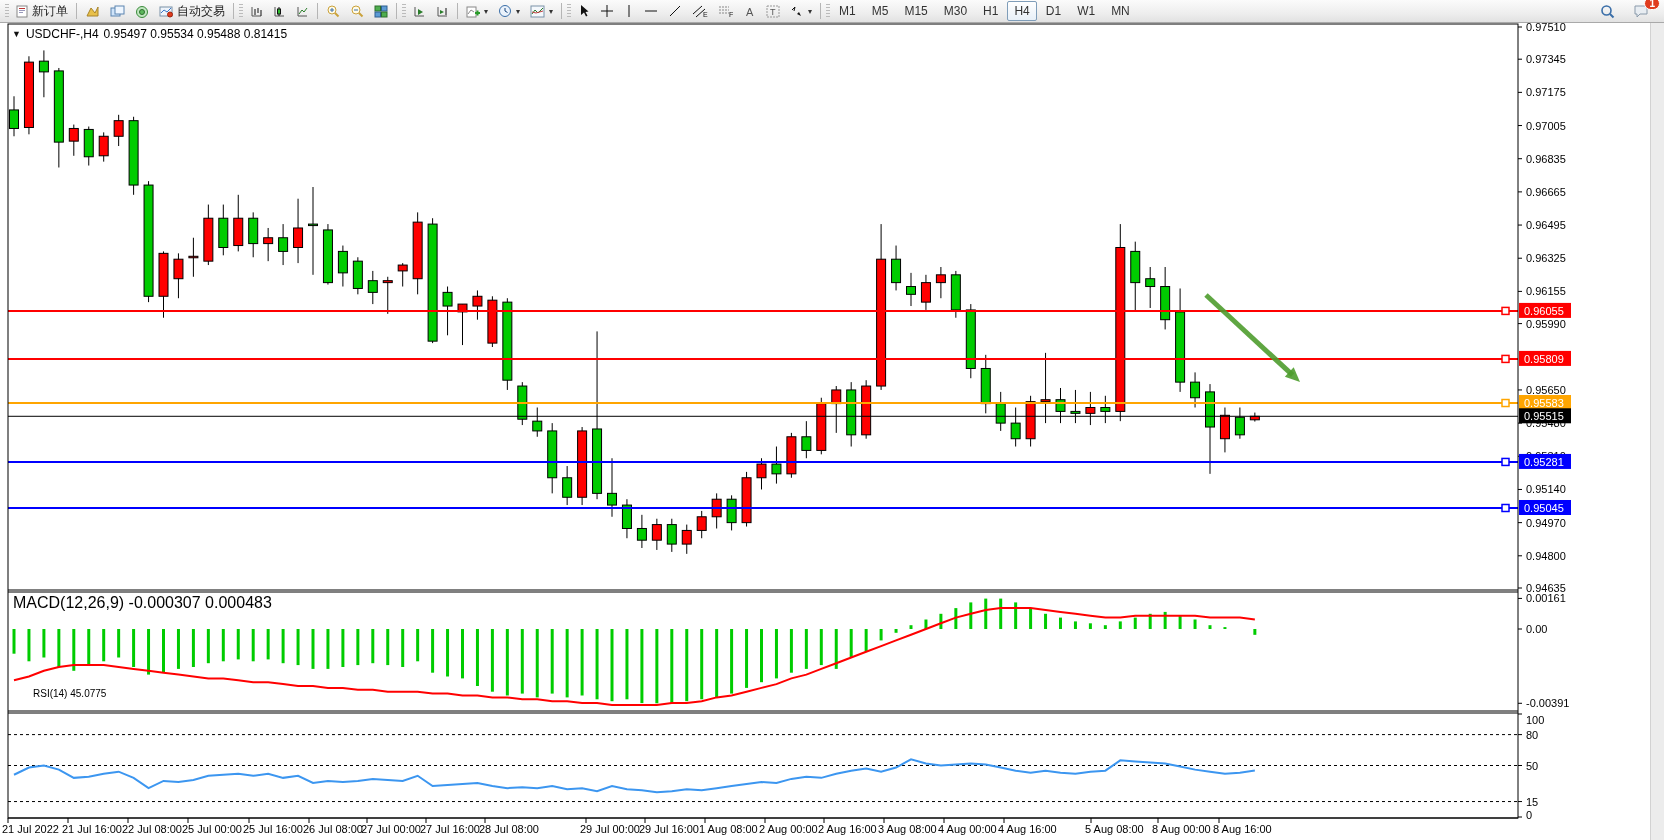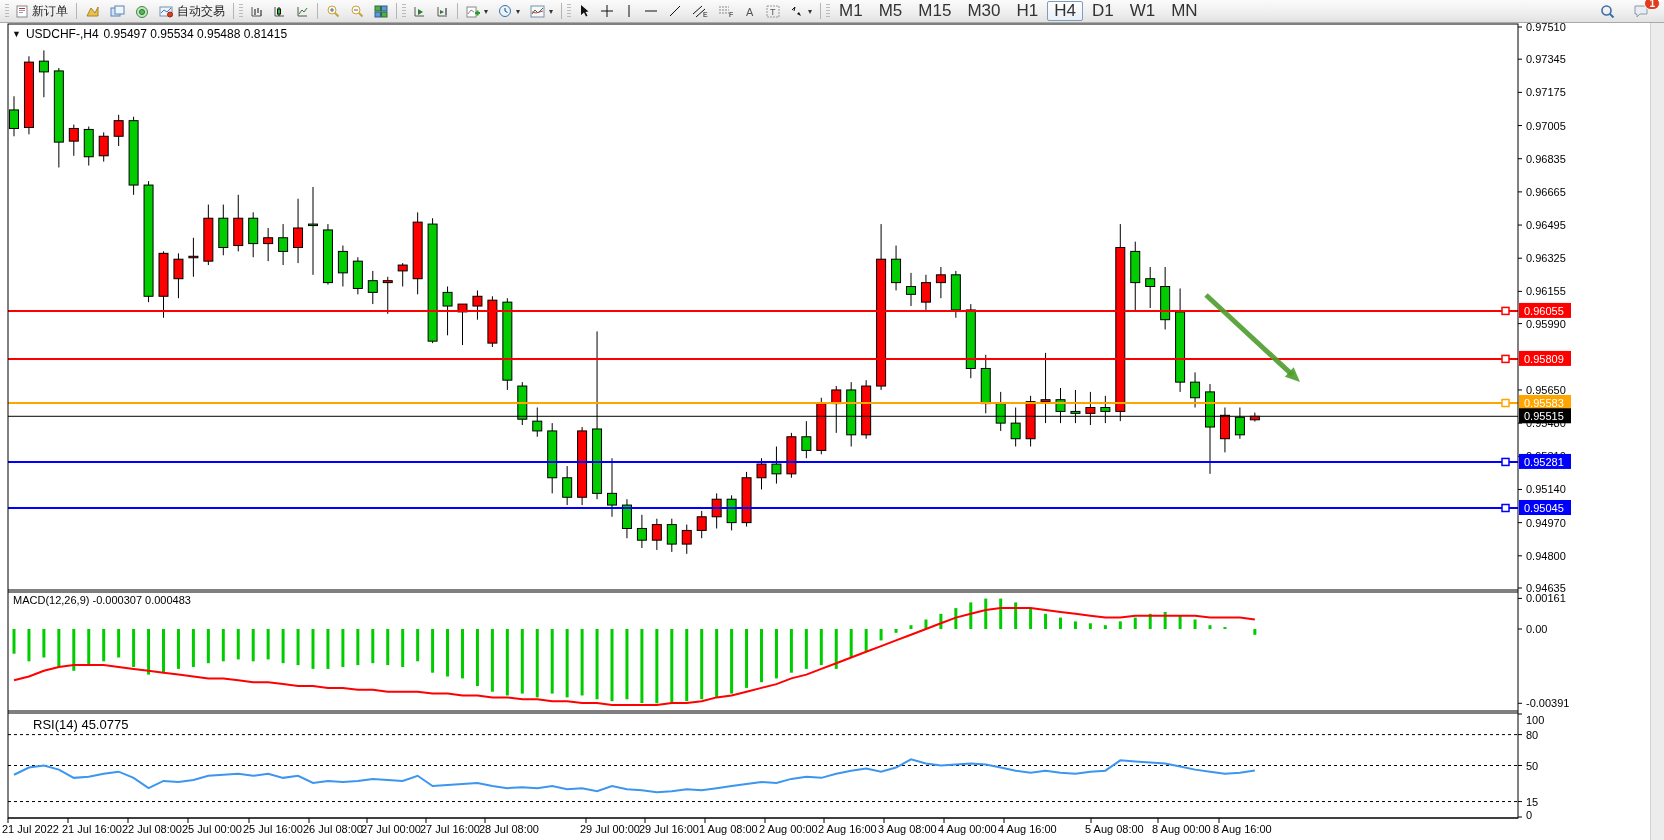--- a/index.html
+++ b/index.html
@@ -11,33 +11,33 @@
     border-bottom:1px solid #a9a9a9;display:flex;align-items:center;z-index:20;font-size:12px;color:#222;}
   .tgroup{display:flex;align-items:center;height:22px;padding:0 3px;}
   .grip{width:4px;height:14px;margin:0 2px;
     background:repeating-linear-gradient(#bbb 0 1px,transparent 1px 3px);}
   .vsep{width:1px;height:16px;background:#b5b5b5;margin:0 3px;}
   .tbtn{display:flex;align-items:center;gap:3px;padding:1px 4px;height:18px;border:1px solid transparent;
     border-radius:2px;cursor:default;white-space:nowrap;}
   .tbtn svg{display:block;}
   .caret{font-size:8px;color:#333;margin-left:1px;}
   .pbtn{padding:1px 6px;height:16px;display:flex;align-items:center;border:1px solid transparent;border-radius:2px;
-    font-size:17px;color:#333;}
+    font-size:12px;color:#333;}
   .pbtn.active{border:1px solid #7f9db9;background:linear-gradient(#ffffff,#e8f0f8);}
   .tb-right{margin-left:auto;display:flex;align-items:center;gap:8px;padding-right:10px;}
   .chatwrap{position:relative;}
   .badge{position:absolute;top:-4px;right:-7px;background:#e03c1e;color:#fff;border-radius:8px;
     font-size:10px;line-height:11px;padding:0 4px;border:1px solid #fff;font-weight:bold;}
 
   
   .overlay{position:absolute;z-index:6;font-size:12px;color:#000;white-space:nowrap;}
   #chart-title{left:12px;top:27px;display:flex;align-items:center;gap:5px;}
   #chart-title .dd{font-size:9px;color:#111;cursor:default;}
-  #macd-label{left:13px;top:594px;font-size:11px;}
-  #rsi-label{left:13px;top:717px;font-size:13px;padding-left:20px;}
+  #macd-label{left:13px;top:594px;font-size:16px;}
+  #rsi-label{left:13px;top:688px;font-size:10px;padding-left:20px;}
   .right-strip{position:absolute;top:22px;right:0;width:13px;height:818px;background:#ececec;
     border-left:1px solid #d2d2d2;z-index:7;}
   svg#cv{position:absolute;left:0;top:0;z-index:1;}
 </style>
 </head>
 <body>
 <div id="stage">
 
   <div class="toolbar">
     <div class="tgroup">

